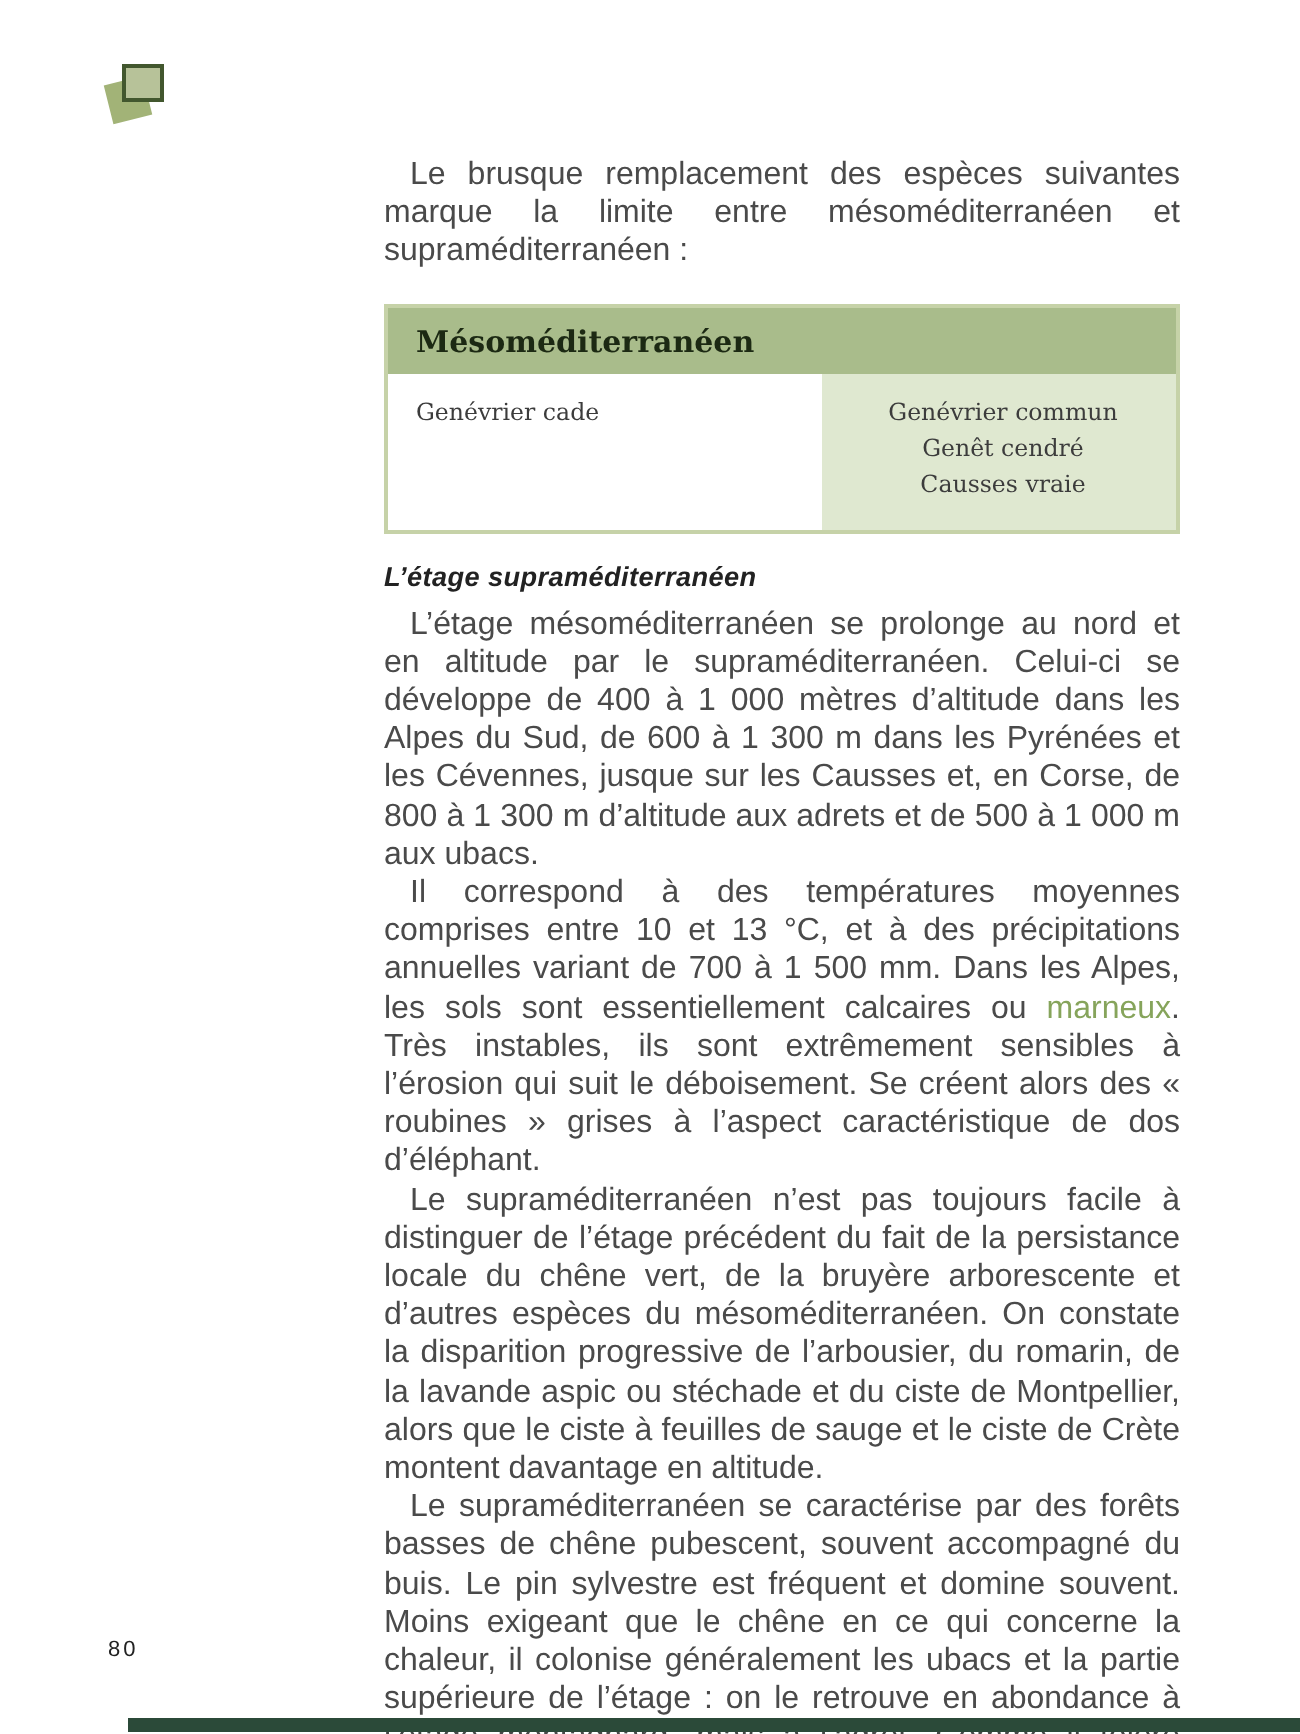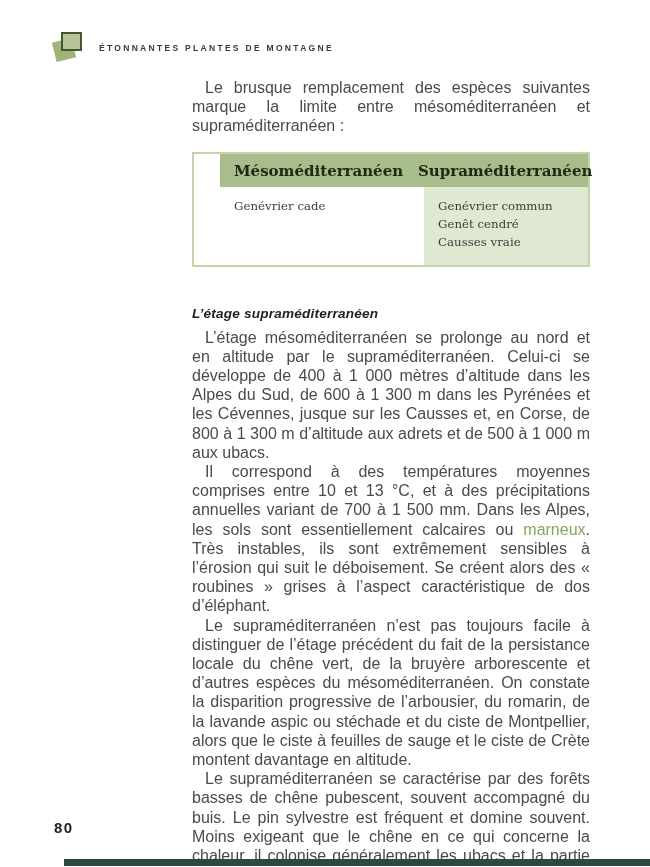--- a/index.html
+++ b/index.html
@@ -73,21 +73,20 @@
     color: #86a45b;
     text-decoration: none;
     cursor: pointer;
   }
 
   
   .species-table {
     margin-top: 16px;
     width: 398px;
     border: 2px solid #c6d2a8;
-    padding-left: 26px;
   }
   .tbl-head {
     display: flex;
     background: #a9bc8b;
   }
   .tbl-head .cell {
     width: 50%;
     padding: 8px 10px 7px 14px;
     font-family: "DejaVu Serif", serif;
     font-weight: bold;
@@ -97,40 +96,40 @@
   .tbl-body { display: flex; gap: 40px; }
   .tbl-body .cell {
     width: 50%;
     padding: 10px 10px 13px 14px;
     font-family: "DejaVu Serif", serif;
     font-size: 11.8px;
     line-height: 18.3px;
     color: #3c3c3c;
   }
   .tbl-body .cell.left  { background: #ffffff; }
-  .tbl-body .cell.right { background: #dfe8d0; }
+  .tbl-body .cell.right { background: #dfe8d0; text-align: center; }
 
   
   .section-heading {
-    margin-top: 39px;
+    margin-top: 14px;
     margin-bottom: 7px;
     font-style: italic;
     font-weight: 600;
     font-size: 13.6px;
     color: #222222;
     letter-spacing: 0.2px;
   }
 
   
   .page-number {
     position: absolute;
     left: 54px;
     top: 819px;
-    font-size: 15px;
-    font-weight: bold;
+    font-size: 11px;
+    font-weight: normal;
     letter-spacing: 1.5px;
     color: #222222;
   }
   .footer-bar {
     position: absolute;
     left: 64px;
     right: 0;
     bottom: 1px;
     height: 7px;
     background: #2b4a39;
@@ -139,31 +138,29 @@
 </head>
 <body>
 
 <div class="page">
 
   <div class="running-header">
     <div class="logo">
       <div class="sq-back"></div>
       <div class="sq-front"></div>
     </div>
-    <span class="brand">ÉTONNANTES PLANTES DE MONTAGNE</span>
   </div>
 
   <div class="column">
 
     <p class="body-text indent">Le brusque remplacement des espèces suivantes marque la limite entre mésoméditerranéen et supraméditerranéen :</p>
 
     <div class="species-table">
       <div class="tbl-head">
         <div class="cell">Mésoméditerranéen</div>
-        <div class="cell">Supraméditerranéen</div>
       </div>
       <div class="tbl-body">
         <div class="cell left">
           <div>Genévrier cade</div>
         </div>
         <div class="cell right">
           <div>Genévrier commun</div>
           <div>Genêt cendré</div>
           <div>Causses vraie</div>
         </div>

